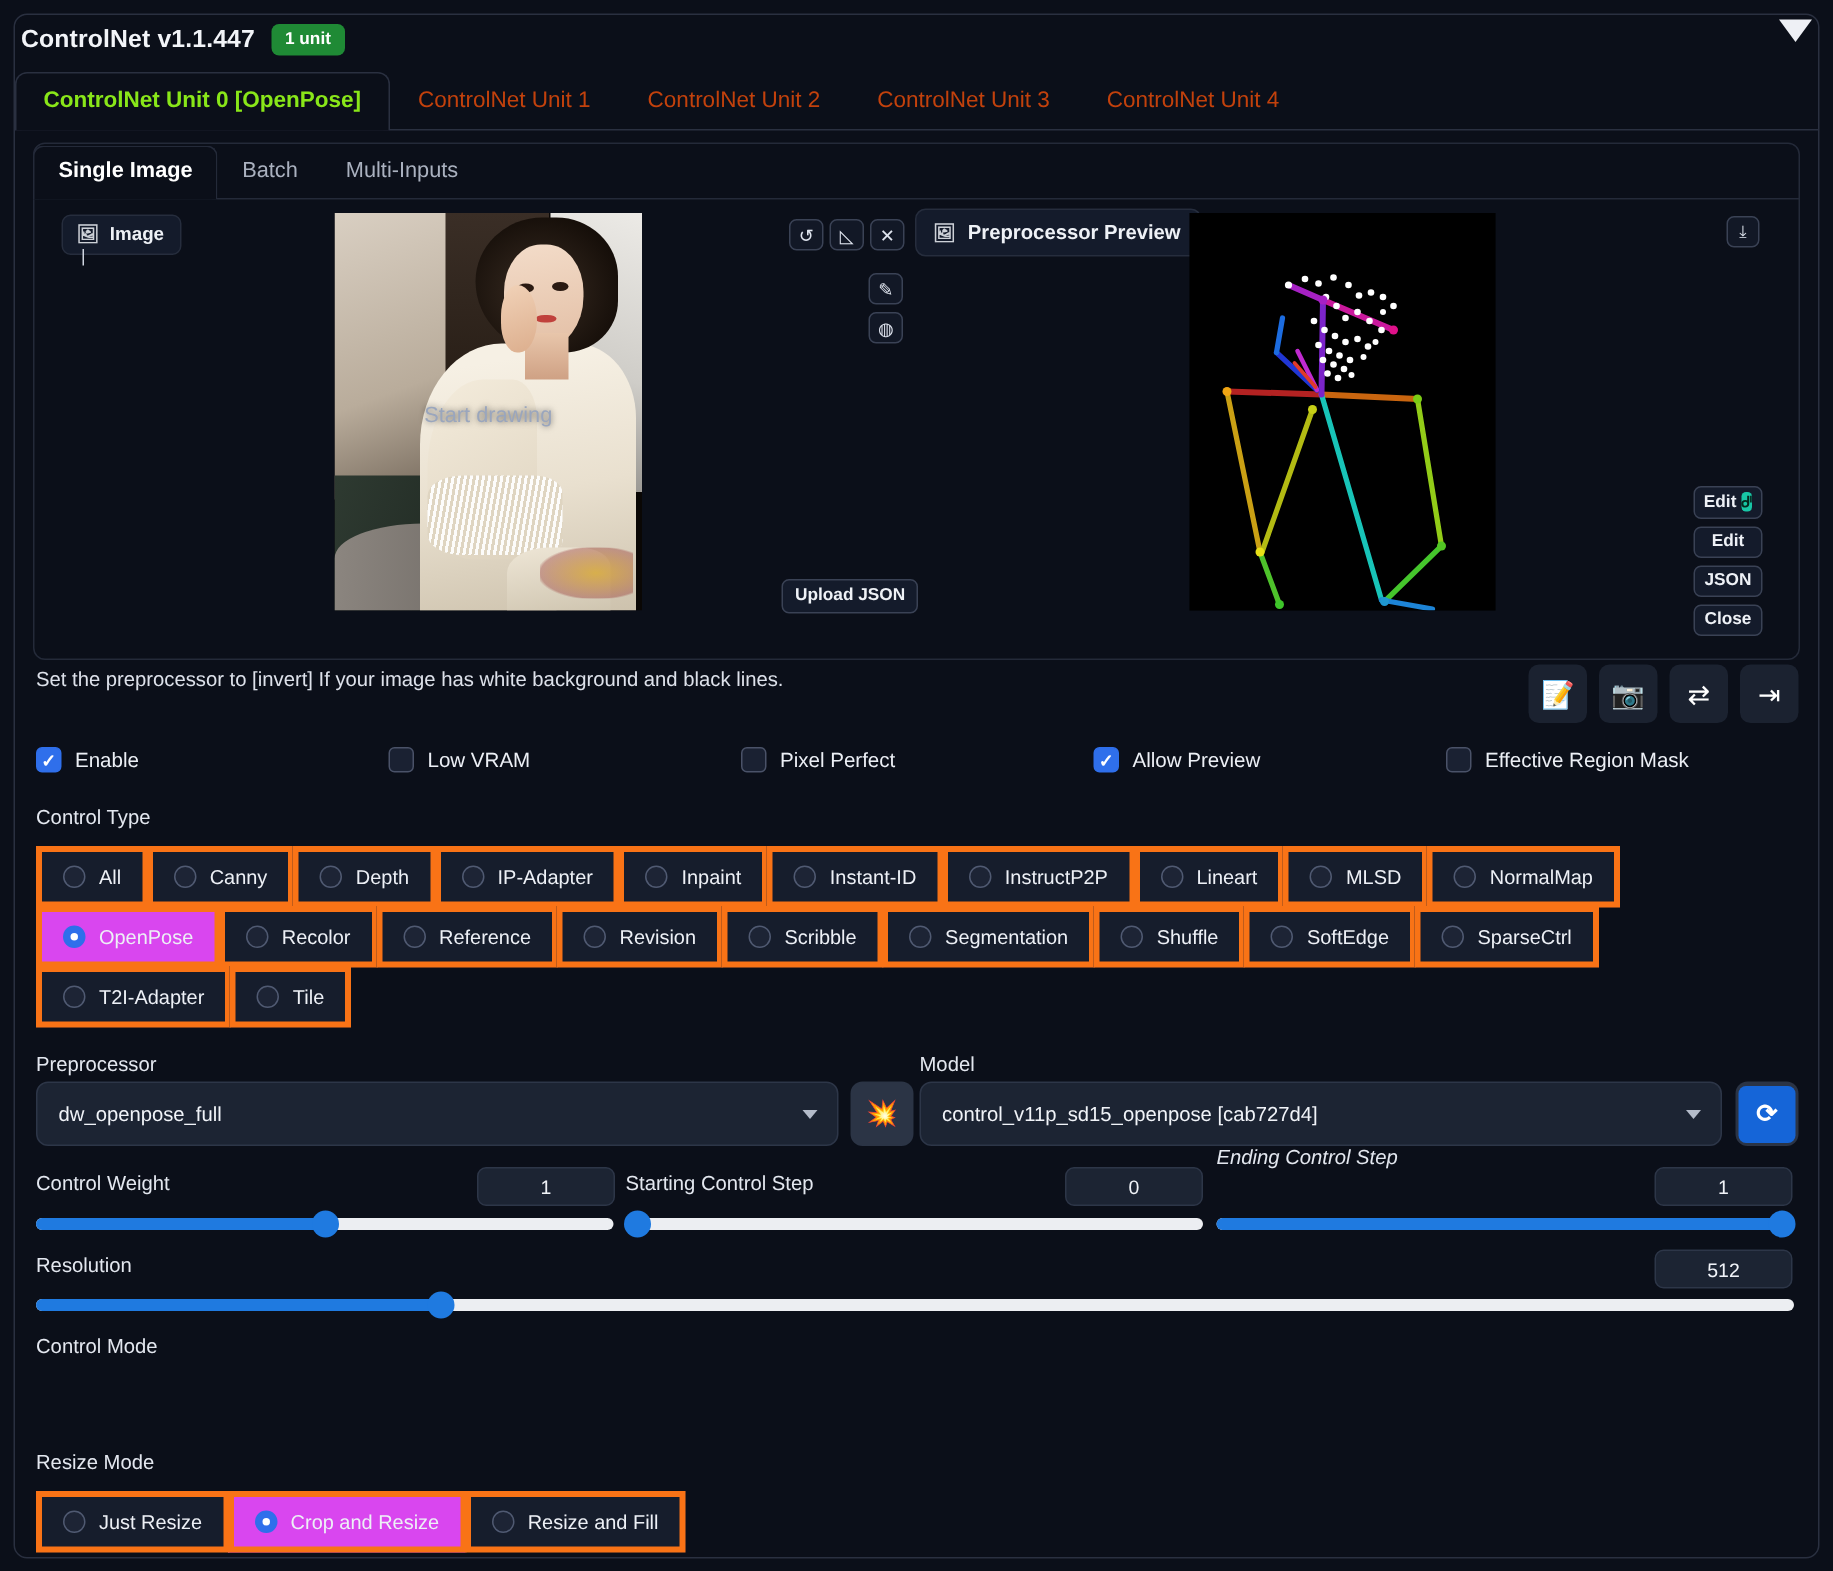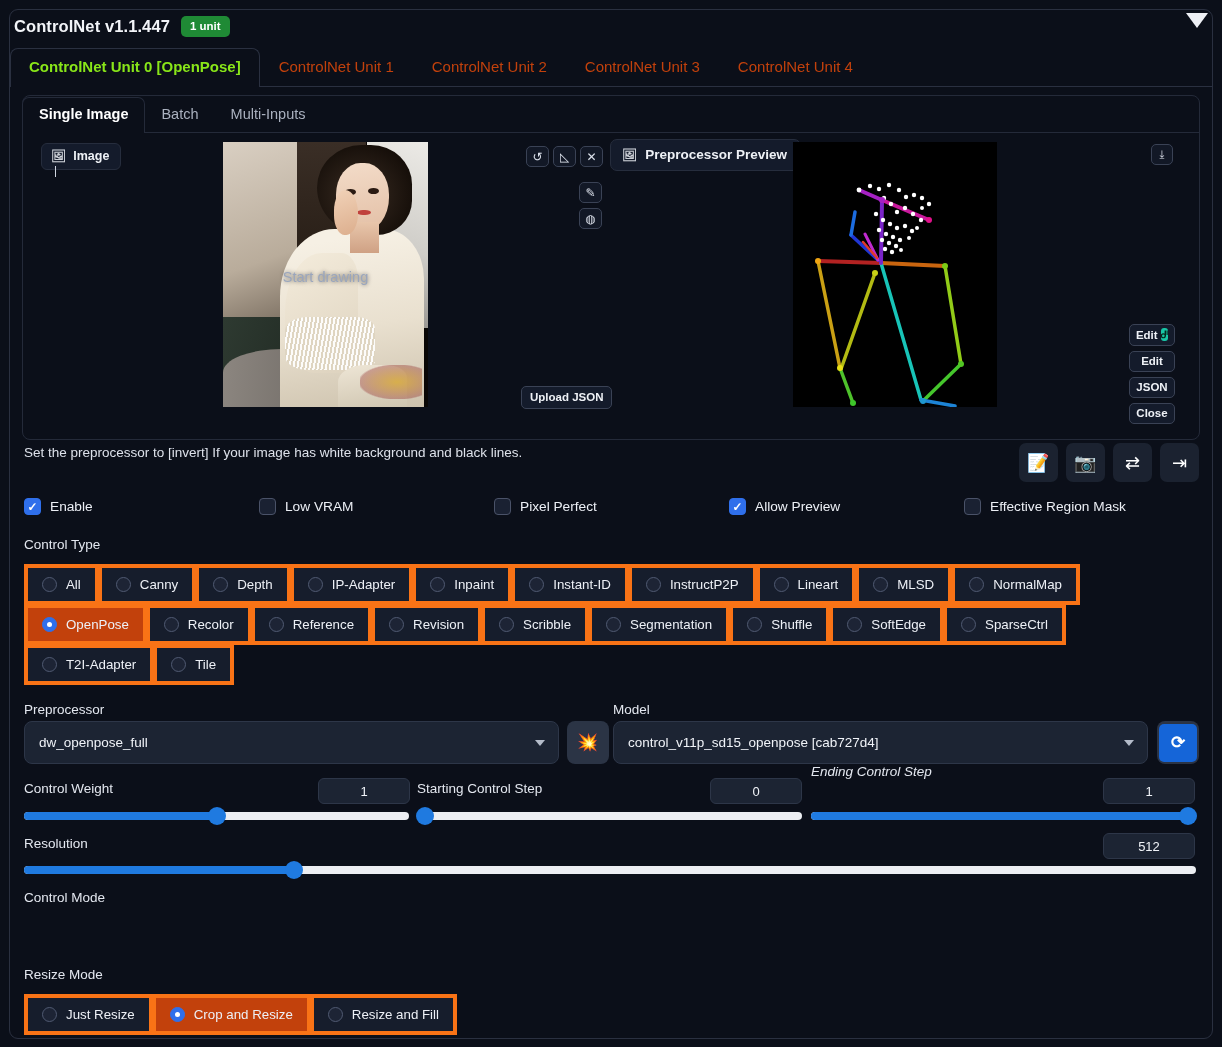--- a/index.html
+++ b/index.html
@@ -225,21 +225,21 @@
   
   .sec-label { position: absolute; font-size: 13.5px; color: #e3e7ef; }
 
   
   .radio-grid { position: absolute; display: flex; flex-wrap: wrap; }
   .radio-cell {
     display: flex; align-items: center; gap: 9px;
     background: #161d2c; border: 4px solid #f97316;
     padding: 9px 14px; margin: 0 -1px -1px 0; cursor: pointer;
   }
-  .radio-cell.sel { background: #c2410c; }
+  .radio-cell.sel { background: #d946ef; }
   .rb {
     width: 15px; height: 15px; border-radius: 50%;
     border: 1px solid #505a72; background: #1d2435; flex: none;
     display: flex; align-items: center; justify-content: center;
   }
   .rb.on { background: #2f6feb; border-color: #2f6feb; }
   .rb.on::after { content:""; width: 5px; height: 5px; border-radius: 50%; background: #ffffff; }
   .rb-label { font-size: 13.3px; color: #edf0f6; white-space: nowrap; }
 
   

